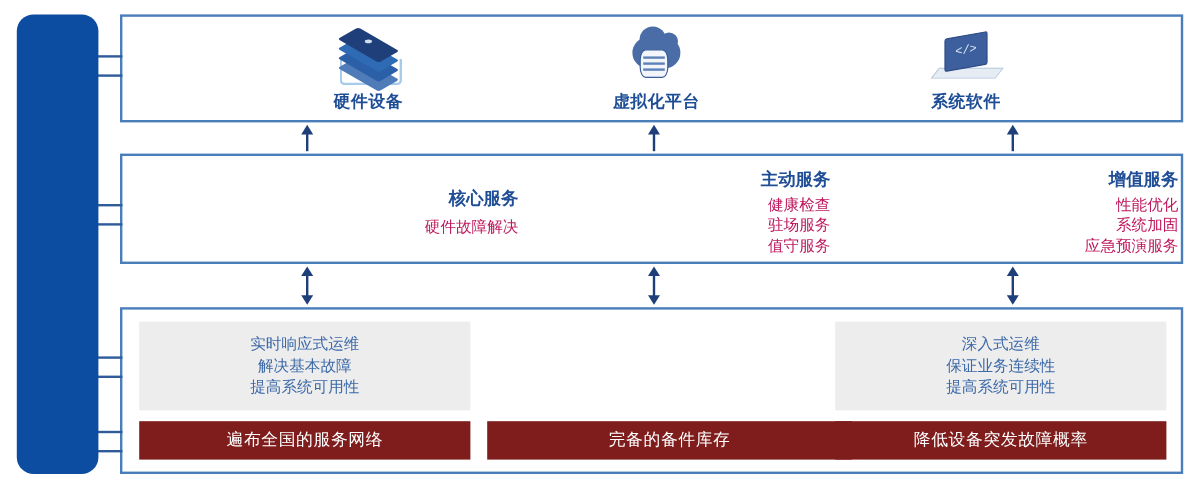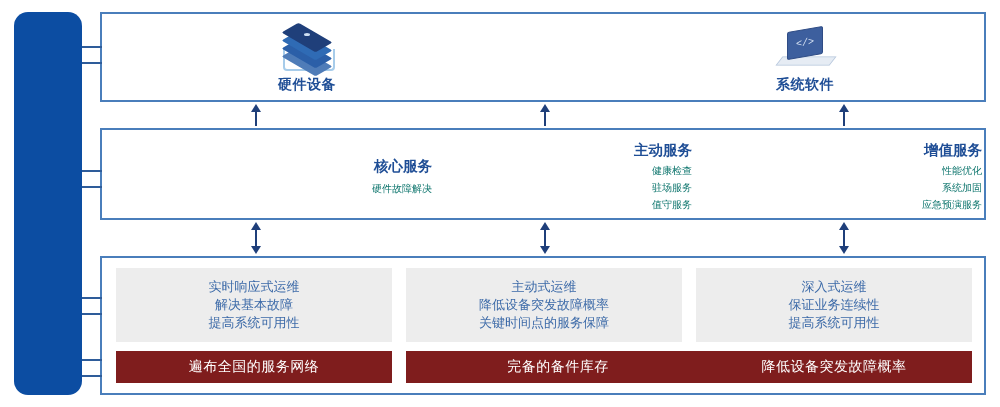--- a/index.html
+++ b/index.html
@@ -217,22 +217,22 @@
     text-align:center;
   }
   .content-title{
     color:#1F4E96;
     font-size:14.5px;
     font-weight:bold;
     line-height:20px;
     margin-bottom:2px;
   }
   .content-item{
-    color:#0f766e;
-    font-size:10px;
+    color:#be185d;
+    font-size:13px;
     line-height:17px;
   }
   .single-title{margin-bottom:4px;}
 
   
   .gray-box{
     position:absolute;
     top:10px;
     height:74px;
     background:#EDEDED;
@@ -296,20 +296,31 @@
         <div class="hw-bracket"></div>
         <div class="hw-layer hw-l4"></div>
         <div class="hw-layer hw-l3"></div>
         <div class="hw-layer hw-l2"></div>
         <div class="hw-layer hw-l1"></div>
         <div class="hw-dot"></div>
       </div>
       <div class="tech-label">硬件设备</div>
     </div>
 
+    <div class="tech-col" style="left:330px;width:230px;">
+      <div class="tech-icon">
+        <div class="cloud"></div>
+        <div class="db">
+          <i></i>
+          <i></i>
+          <i></i>
+        </div>
+      </div>
+      <div class="tech-label">虚拟化平台</div>
+    </div>
 
     <div class="tech-col" style="left:588px;width:230px;">
       <div class="tech-icon">
         <div class="laptop-base"></div>
         <div class="laptop-screen">
           <span class="laptop-code">&lt;/&gt;</span>
         </div>
       </div>
       <div class="tech-label">系统软件</div>
     </div>
@@ -366,25 +377,20 @@
     <div class="head head-down"></div>
   </div>
 
   <div class="panel" id="panel-bottom">
 
     <div class="gray-box" style="left:14px;width:276px;">
       <div class="gray-line">实时响应式运维</div>
       <div class="gray-line">解决基本故障</div>
       <div class="gray-line">提高系统可用性</div>
     </div>
-    <div class="gray-box" style="left:304px;width:276px;">
-      <div class="gray-line">主动式运维</div>
-      <div class="gray-line">降低设备突发故障概率</div>
-      <div class="gray-line">关键时间点的服务保障</div>
-    </div>
     <div class="gray-box" style="left:594px;width:276px;">
       <div class="gray-line">深入式运维</div>
       <div class="gray-line">保证业务连续性</div>
       <div class="gray-line">提高系统可用性</div>
     </div>
 
     <div class="blue-bar" style="left:14px;width:276px;">遍布全国的服务网络</div>
     <div class="blue-bar" style="left:304px;width:304px;">完备的备件库存</div>
     <div class="blue-bar" style="left:594px;width:276px;">降低设备突发故障概率</div>
   </div>

